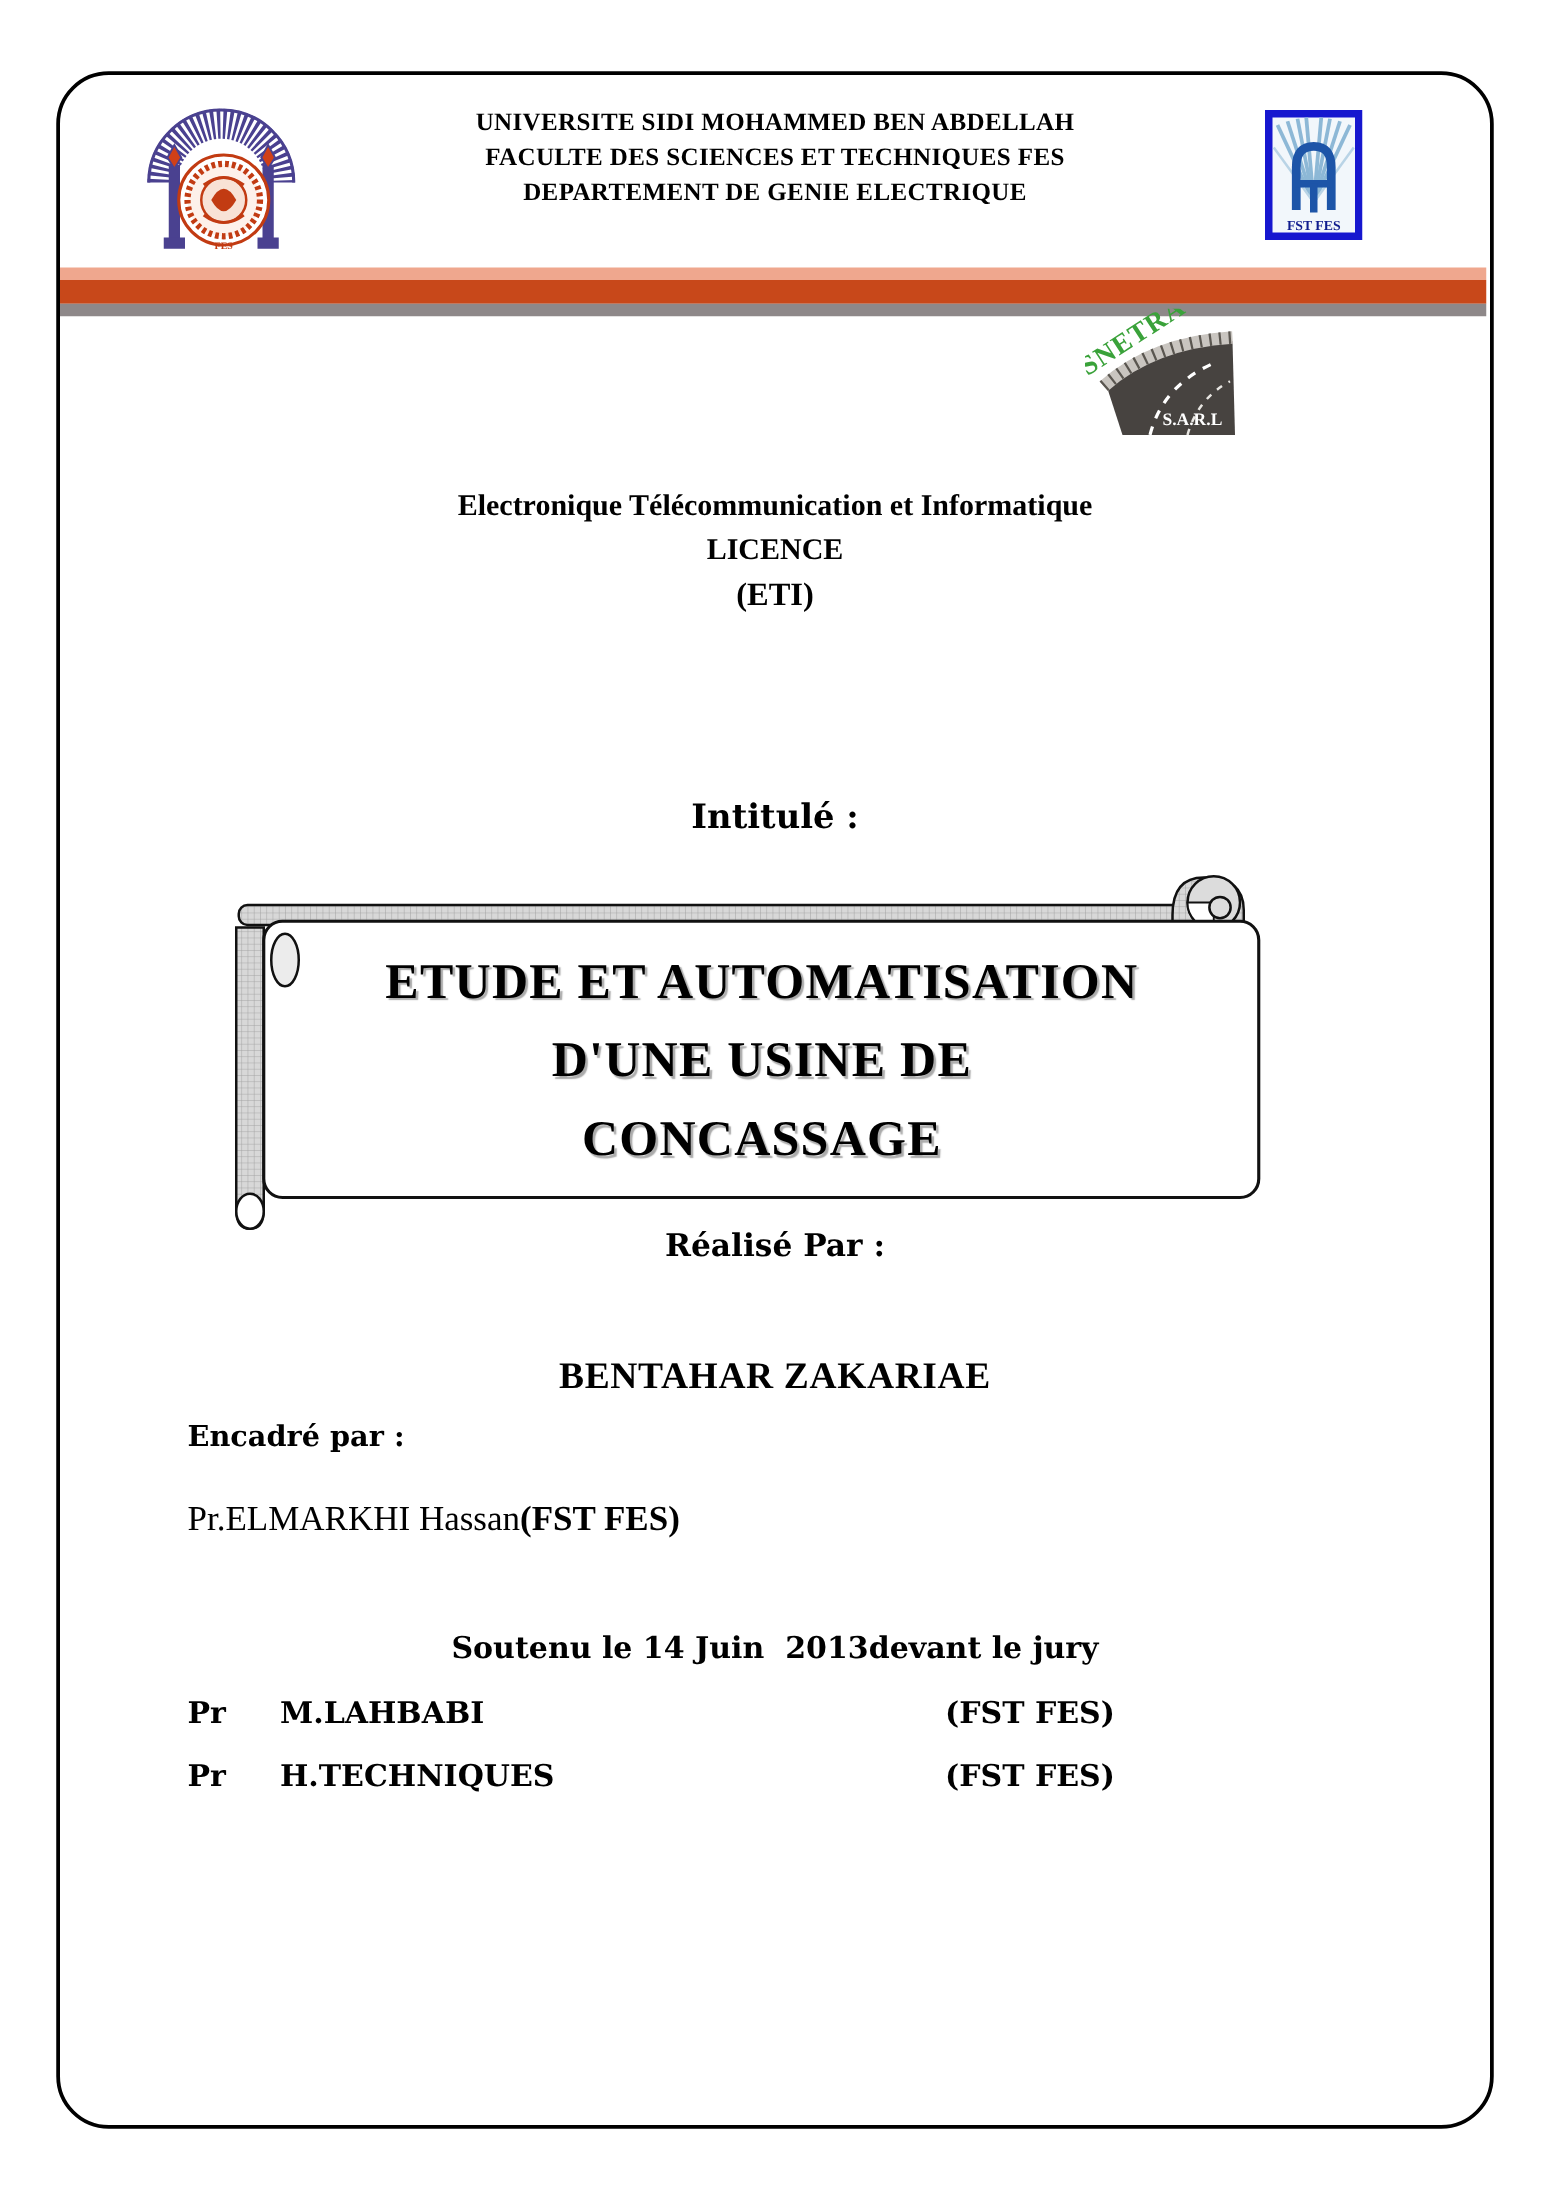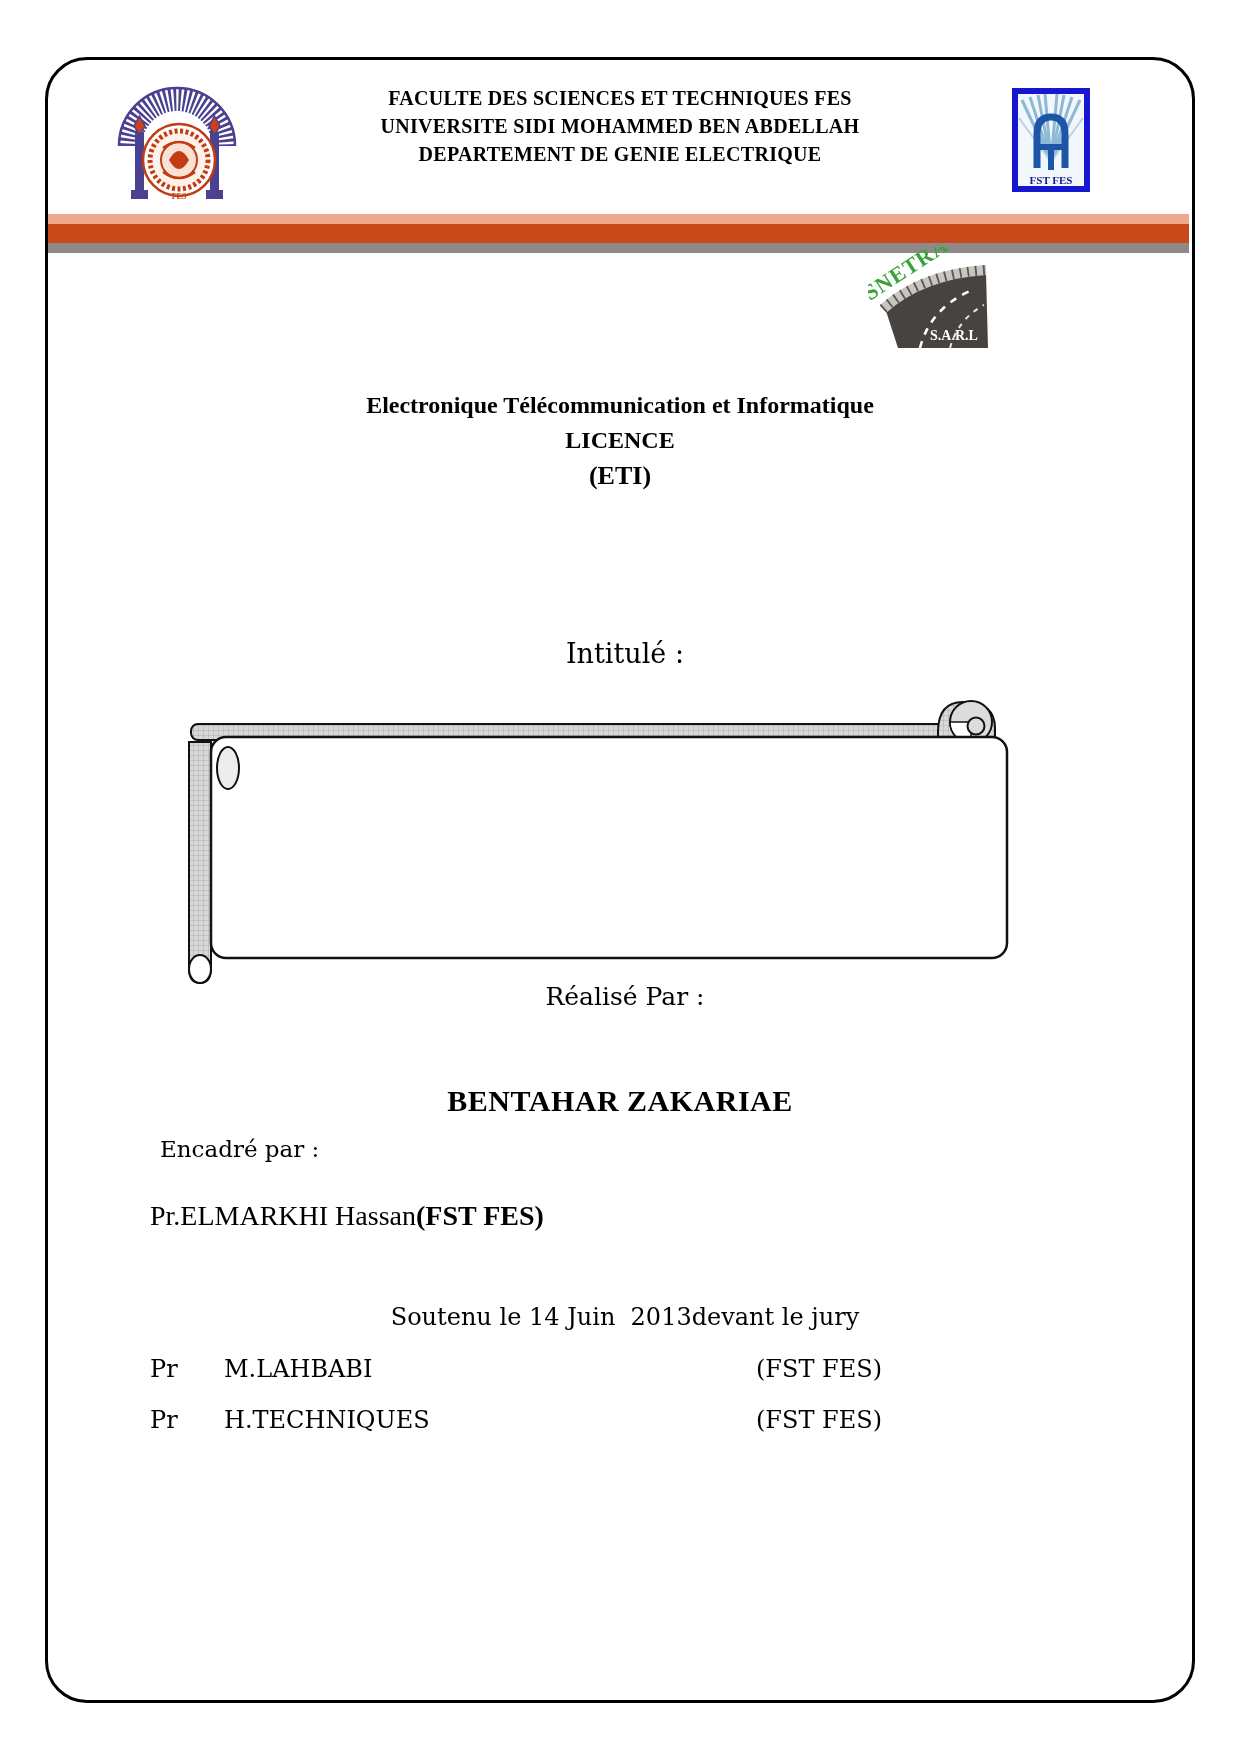--- a/index.html
+++ b/index.html
@@ -2,21 +2,21 @@
 <html><head>
 <meta charset="utf-8">
 <style>
   html,body{margin:0;padding:0;background:#fff;}
   .page{position:relative;width:1240px;height:1755px;background:#fff;overflow:hidden;
         font-family:"Liberation Serif",serif;color:#000;}
   .border-frame{position:absolute;left:45px;top:57px;width:1144px;height:1640px;
         border:3px solid #000;border-radius:42px;}
   .abs{position:absolute;}
   .ctr{left:0;right:0;text-align:center;}
-  .book{font-family:"DejaVu Serif",serif;font-weight:normal;padding-left:10px;}
+  .book{font-family:"DejaVu Serif",serif;font-weight:bold;}
 
   .header-text{top:84px;font-size:20px;line-height:28px;font-weight:bold;letter-spacing:.3px;}
   .program{top:388px;font-size:24px;line-height:35px;font-weight:bold;}
   .program .eti{font-size:26px;}
   .report{top:550px;font-size:22px;font-weight:bold;letter-spacing:.3px;}
   .intitule{top:638px;font-size:27px;}
   .realise{top:982px;font-size:25px;}
   .author{top:1056px;font-size:30px;font-weight:bold;letter-spacing:.5px;margin-top:28px;}
   .encadre{top:1136px;left:150px;font-size:23px;}
   .supervisor{top:1188px;left:150px;font-size:28px;margin-top:12px;}
@@ -55,22 +55,22 @@
     <polygon points="102.5,38 108,48 102.5,57 97,48" fill="#d04018" stroke="#4a4190" stroke-width="1.5"></polygon>
     <circle cx="67" cy="82" r="36" fill="#fff" stroke="#c23b12" stroke-width="2.5"></circle>
     <circle cx="67" cy="82" r="29" fill="#fdf1ea" stroke="#c23b12" stroke-width="5" stroke-dasharray="3 2.5"></circle>
     <circle cx="67" cy="82" r="18" fill="#f8e2d6" stroke="#c23b12" stroke-width="2"></circle>
     <path d="M57,82 Q67,64 77,82 Q67,100 57,82 Z" fill="#c23b12"></path>
     <path d="M51,70 Q67,58 83,70 M51,94 Q67,106 83,94" fill="none" stroke="#c23b12" stroke-width="2.5"></path>
     <text x="67" y="121" text-anchor="middle" font-size="8" font-weight="bold" fill="#c23b12">FES</text>
   </svg>
 
   <div class="abs ctr header-text">
+    <div>UNIVERSITE SIDI MOHAMMED BEN ABDELLAH</div>
     <div>FACULTE DES SCIENCES ET TECHNIQUES FES</div>
-    <div>UNIVERSITE SIDI MOHAMMED BEN ABDELLAH</div>
     <div>DEPARTEMENT DE GENIE ELECTRIQUE</div>
   </div>
 
   <svg class="abs" style="left:1012px;top:88px;" width="78" height="104" viewBox="0 0 78 104">
     <rect x="3" y="3" width="72" height="98" fill="#f2f7fb" stroke="#1617cf" stroke-width="6"></rect>
     <g stroke="#8db8d6" stroke-width="3">
       <line x1="39" y1="74" x2="10" y2="12"></line>
         <line x1="39" y1="74" x2="18" y2="9"></line>
       <line x1="39" y1="74" x2="26" y2="7"></line>
         <line x1="39" y1="74" x2="33" y2="6"></line>
@@ -128,20 +128,25 @@
     <path d="M755,60 L755,52 Q755,22 780,22 Q812,22 812,48 L812,60 Z" fill="url(#hatch)" stroke="#111" stroke-width="2"></path>
     <circle cx="788" cy="42" r="21" fill="#dcdcdc" stroke="#111" stroke-width="2"></circle>
     <path d="M788,42 L767,42 A21,21 0 0 0 788,63 Z" fill="#fff" stroke="#111" stroke-width="1.5"></path>
     <circle cx="793" cy="46" r="8.5" fill="#dcdcdc" stroke="#111" stroke-width="2"></circle>
 
     <rect x="28" y="57" width="796" height="221" rx="15" fill="#fff" stroke="#111" stroke-width="2.5"></rect>
 
     <ellipse cx="45" cy="88" rx="11" ry="21" fill="#ececec" stroke="#111" stroke-width="2"></ellipse>
   </svg>
 
+  <div class="abs scroll-title">
+    <div>ETUDE ET AUTOMATISATION</div>
+    <div>D'UNE USINE DE</div>
+    <div>CONCASSAGE</div>
+  </div>
 
   <div class="abs ctr realise book">Réalisé Par :</div>
 
   <div class="abs ctr author">BENTAHAR ZAKARIAE</div>
 
   <div class="abs encadre book">Encadré par :</div>
 
   <div class="abs supervisor">
     <span>Pr.ELMARKHI Hassan</span><span class="aff">(FST FES)</span>
   </div>

